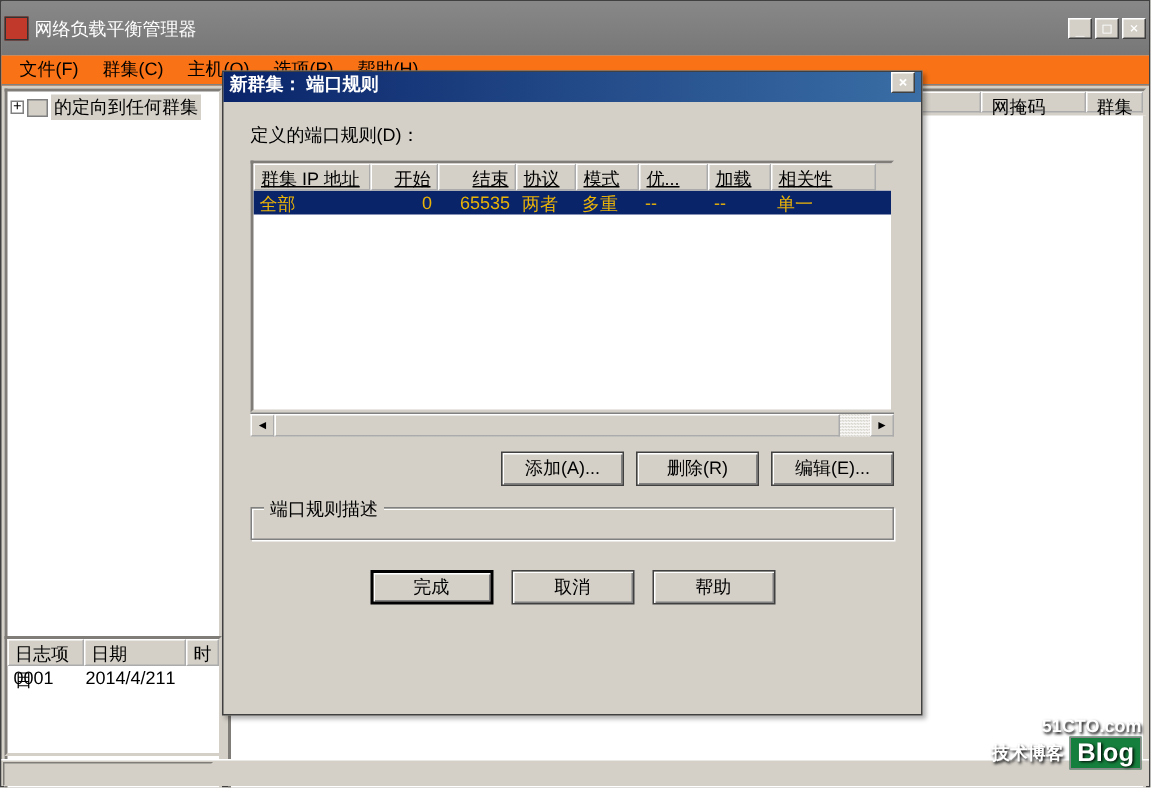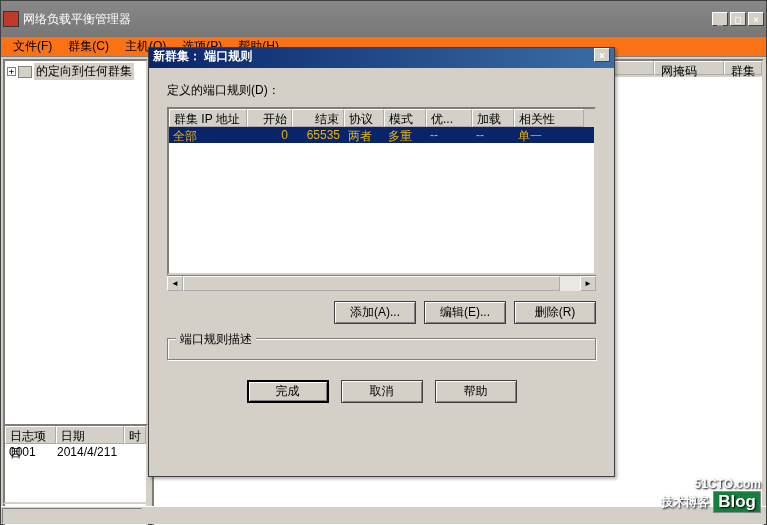--- a/index.html
+++ b/index.html
@@ -39,21 +39,21 @@
 
 
 .dialog { position: absolute; top: 47px; left: 148px; width: 467px; height: 430px; background: #d4d0c8; border: 1px solid #404040; box-shadow: 2px 2px 3px rgba(0,0,0,0.3); }
 .dlg-titlebar { height: 20px; background: linear-gradient(90deg, #0a246a, #3a6ea5); color: #fff; display: flex; padding: 0 4px; font-weight: bold; }
 .dlg-titlebar .title { flex: 1; }
 .dlg-body { padding: 14px 18px; }
 
 .section-label { margin-bottom: 8px; }
 .rules-list { width: 100%; height: 168px; background: #fff; border: 2px inset #d4d0c8; overflow: auto; }
 .rules-header { display: flex; background: #d4d0c8; height: 18px; position: sticky; top: 0; }
-.rules-header .rcol { border: 1px outset #fff; padding: 1px 4px; overflow: hidden; white-space: nowrap; }
+.rules-header .rcol { border: 1px outset #fff; padding: 1px 4px; overflow: hidden; white-space: nowrap; text-decoration: underline; }
 .rules-row { display: flex; background: #0a246a; color: #eab308; height: 16px; }
 .rules-row .rcell { padding: 1px 4px; overflow: hidden; white-space: nowrap; }
 .c1{width:78px}.c2{width:45px;text-align:right}.c3{width:52px;text-align:right}.c4{width:40px}.c5{width:42px}.c6{width:46px}.c7{width:42px}.c8{width:70px}
 
 .scrollbar-h { height: 16px; background: #d4d0c8; display: flex; border-top: 1px solid #808080; }
 .scrollbar-h .sb-btn { width: 16px; height: 15px; background: #d4d0c8; border: 1px outset #fff; display:flex; align-items:center; justify-content:center; font-size:8px; }
 .scrollbar-h .sb-track { flex: 1; background: repeating-conic-gradient(#d4d0c8 0 25%, #fff 0 50%) 0/2px 2px; position: relative; }
 .scrollbar-h .sb-thumb { position: absolute; left: 0; width: 95%; height: 100%; background: #d4d0c8; border: 1px outset #fff; }
 
 .btn-row { display: flex; justify-content: flex-end; gap: 8px; margin-top: 10px; }
@@ -160,22 +160,22 @@
     <div class="scrollbar-h">
       <div class="sb-btn">◄</div>
       <div class="sb-track">
           <div class="sb-thumb"></div>
         </div>
       <div class="sb-btn">►</div>
     </div>
 
     <div class="btn-row">
       <button class="btn">添加(A)...</button>
+      <button class="btn">删除(R)</button>
       <button class="btn">编辑(E)...</button>
-      <button class="btn">删除(R)</button>
     </div>
 
     <div class="groupbox">
       <div class="legend">端口规则描述</div>
     </div>
 
     <div class="wizard-btns">
       <button class="btn primary">完成</button>
       <button class="btn">取消</button>
       <button class="btn">帮助</button>

